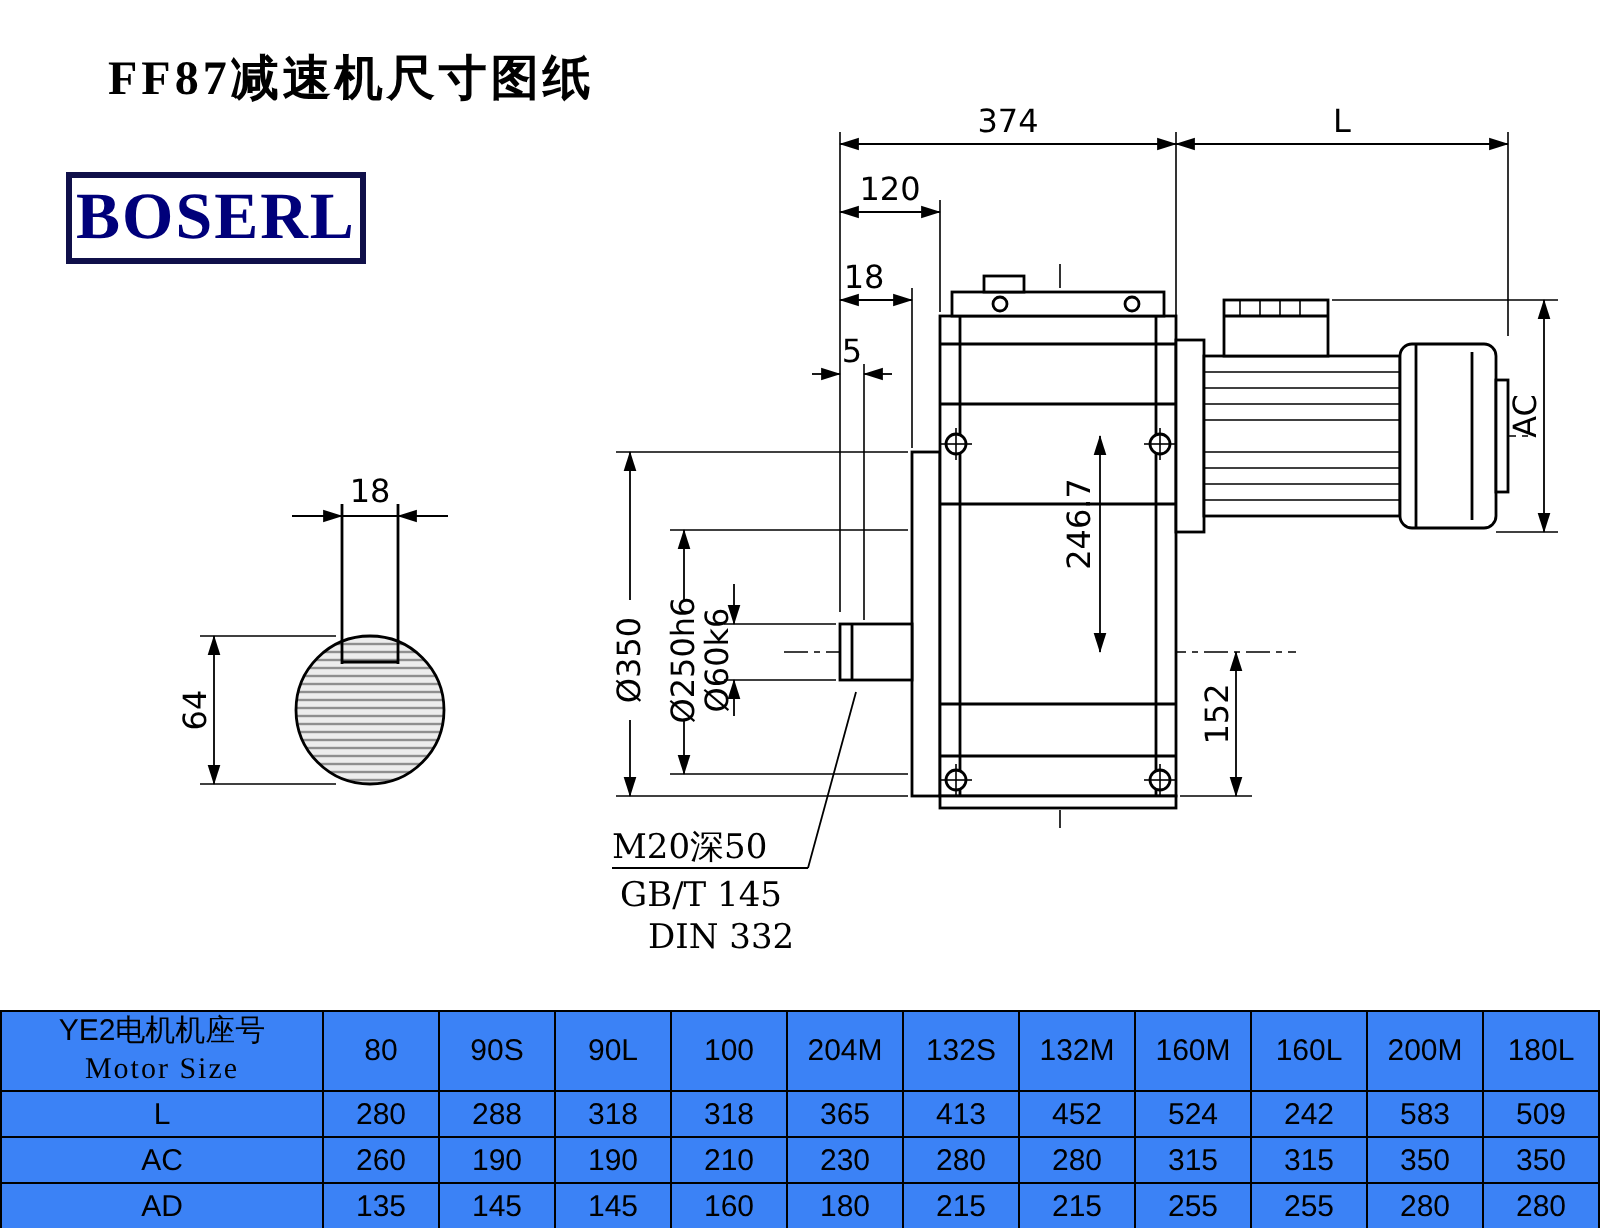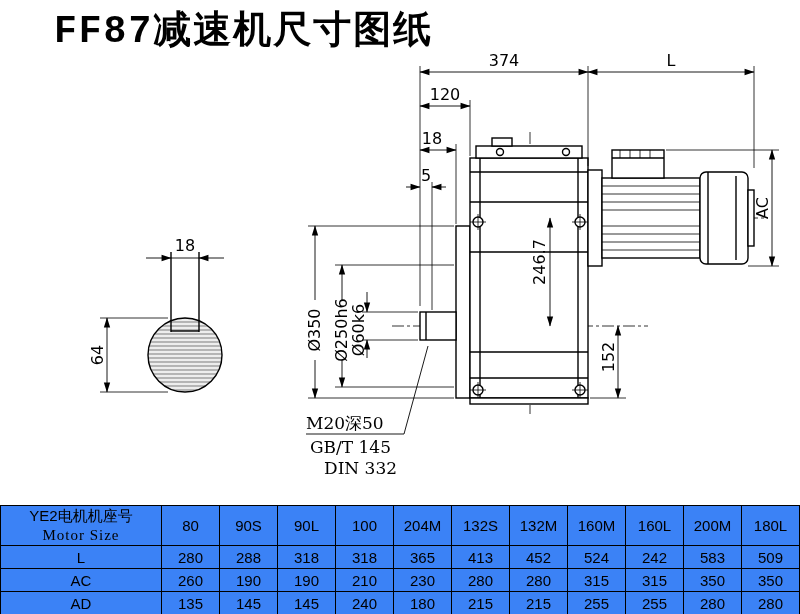--- a/index.html
+++ b/index.html
@@ -1,19 +1,19 @@
 <!DOCTYPE html>
 <html><head>
 <meta charset="utf-8">
 <style>
   html,body{margin:0;padding:0;background:#fff;}
   .page{position:relative;width:800px;height:614px;background:#fff;overflow:hidden;
         font-family:"Liberation Sans",sans-serif;color:#000;}
-  .title{position:absolute;left:54px;top:4px;font-size:38px;font-weight:bold;
-         letter-spacing:2px;font-family:Liberation Mono, monospace;}
+  .title{position:absolute;left:54px;top:23px;font-size:24px;font-weight:bold;
+         letter-spacing:2px;font-family:Liberation Serif, serif;}
   .logo{position:absolute;left:33px;top:86px;width:144px;height:40px;
         border:3px solid #10104a;display:flex;align-items:center;justify-content:center;}
   .logo span{font-family:"Liberation Serif","DejaVu Serif",serif;font-weight:bold;
         font-size:33px;color:#00007a;letter-spacing:1px;line-height:1;}
   svg{position:absolute;left:0;top:0;}
   svg text{font-family:"DejaVu Sans","Liberation Sans",sans-serif;font-size:16px;fill:#000;}
   svg text.std{font-family:"DejaVu Serif","Liberation Serif",serif;font-size:17px;}
   .geo{stroke:#000;stroke-width:1.4;fill:none;}
   .geow{stroke:#000;stroke-width:1.4;fill:#fff;}
   .dim{stroke:#000;stroke-width:0.9;fill:none;}
@@ -28,20 +28,23 @@
   .label-cell div{line-height:1.25;font-size:15px;}
   .label-cell .en{font-family:Liberation Serif, serif;letter-spacing:1px;}
 </style>
 </head>
 <body>
 
 <div class="page">
 
   <div class="title">FF87减速机尺寸图纸</div>
 
+  <div class="logo">
+    <span>BOSERL</span>
+  </div>
 
   <svg width="800" height="505" viewBox="0 0 800 505">
     <defs>
       <marker id="arr" markerWidth="12" markerHeight="9" refX="11" refY="4.5" orient="auto-start-reverse">
         <path d="M0.5,1 L11.5,4.5 L0.5,8 Z" fill="#000"></path>
       </marker>
       <pattern id="hatch" width="4" height="4" patternUnits="userSpaceOnUse">
         <rect width="4" height="4" fill="#ededed"></rect>
         <line x1="0" y1="2" x2="4" y2="2" stroke="#8f8f8f" stroke-width="1.2"></line>
       </pattern>
@@ -255,21 +258,21 @@
           <td>315</td>
           <td>315</td>
           <td>350</td>
           <td>350</td>
         </tr>
         <tr>
           <td>AD</td>
           <td>135</td>
           <td>145</td>
           <td>145</td>
-          <td>240</td>
+          <td>160</td>
           <td>180</td>
           <td>215</td>
           <td>215</td>
           <td>255</td>
           <td>255</td>
           <td>280</td>
           <td>280</td>
         </tr>
       </tbody>
   </table>

